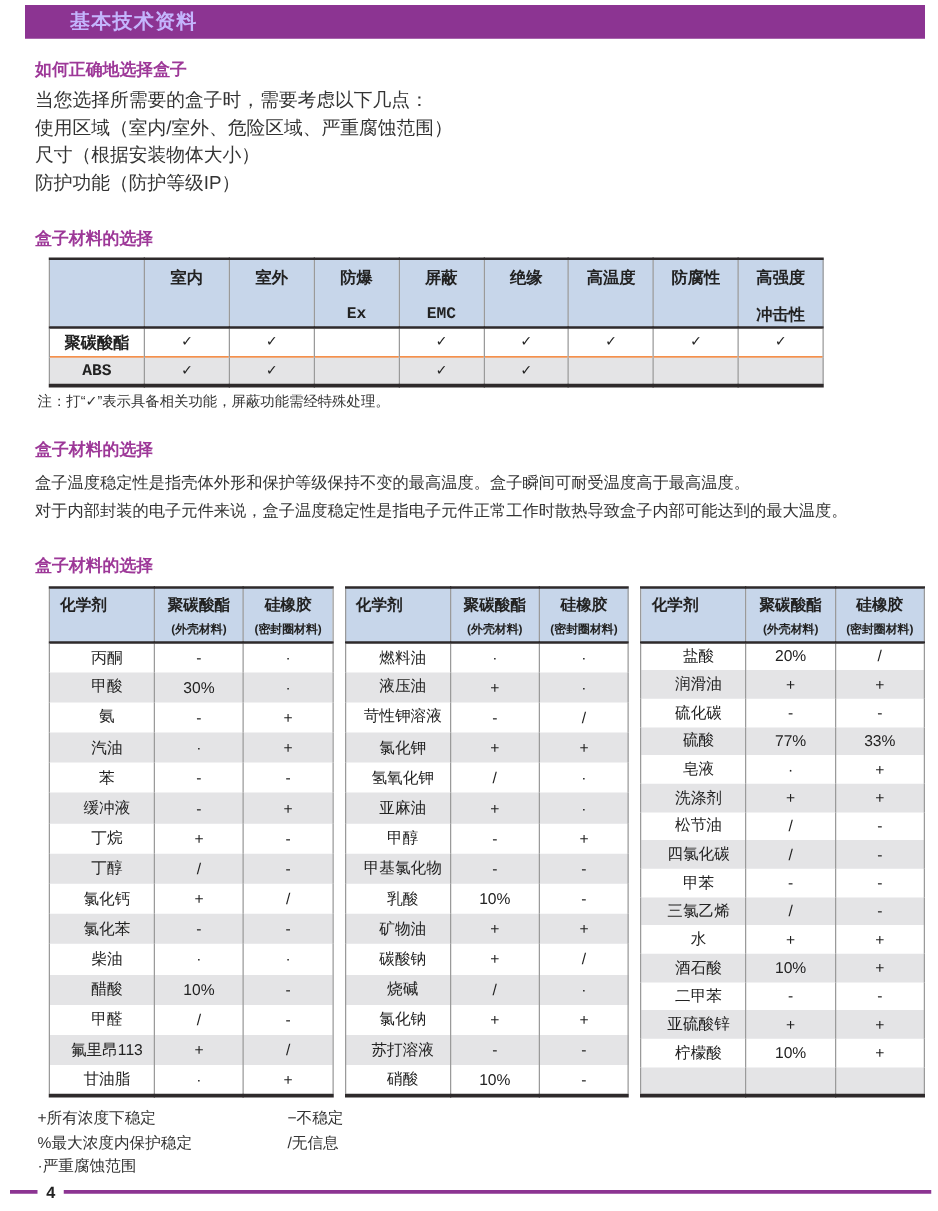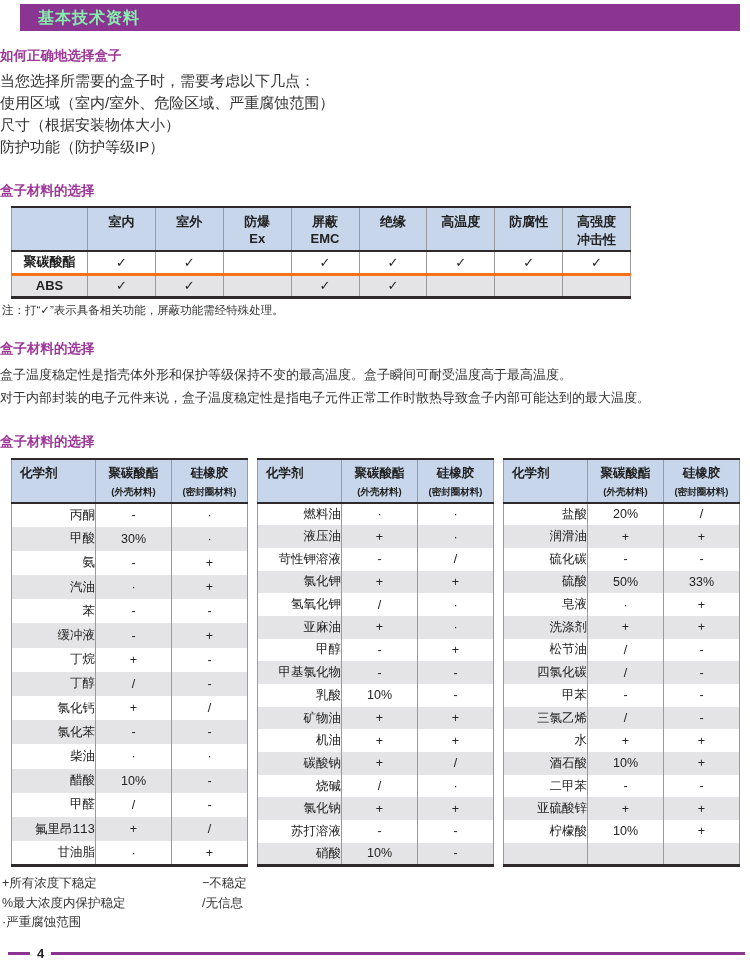--- a/index.html
+++ b/index.html
@@ -9,40 +9,40 @@
     --alt:#e4e4e6;
     --ink:#2e2a2b;
     --text:#333333;
   }
   *{margin:0;padding:0;box-sizing:border-box;}
   html,body{background:#ffffff;}
   body{font-family:"Liberation Sans","DejaVu Sans",sans-serif;}
   .page{position:relative;width:750px;height:969px;background:#ffffff;overflow:hidden;}
 
   .title-bar{margin:4px 10px 0 20px;height:27px;background:var(--accent);
-    color:#86efac;font-size:16px;font-weight:bold;line-height:27px;padding-left:18px;letter-spacing:1px;}
-
-  .content{padding-right:10px;}
+    color:#c4b5fd;font-size:16px;font-weight:bold;line-height:27px;padding-left:36px;letter-spacing:1px;}
+
+  .content{padding-left:28px;padding-right:10px;}
 
   .purple-heading{color:var(--heading);font-size:13.5px;font-weight:bold;}
   .intro-h{margin-top:16px;margin-bottom:5px;}
   .body-line{font-size:15px;color:var(--text);line-height:22px;}
 
   .mat-h{margin-top:24px;margin-bottom:6px;}
 
   table.mat{border-collapse:collapse;table-layout:fixed;width:620px;margin-left:11px;
-    border-top:2px solid var(--ink);border-bottom:3px solid var(--ink);}
+    border-top:2px solid var(--ink);border-bottom:3px solid var(--ink);font-family:Liberation Mono, monospace;}
   table.mat th,table.mat td{border-left:1px solid #9a9a9a;border-right:1px solid #9a9a9a;
     font-size:13px;color:#222;}
   table.mat thead tr{height:44px;background:var(--thead-blue);border-bottom:2px solid var(--ink);}
   table.mat thead th{vertical-align:top;padding-top:5px;text-align:center;font-weight:bold;}
   table.mat thead th.corner{width:76px;}
-  table.mat thead .l2{margin-top:0;}
+  table.mat thead .l2{margin-top:12px;}
   table.mat tbody tr{height:23px;}
-  table.mat tbody tr + tr{border-top:3px solid #f97316;}
+  table.mat tbody tr + tr{border-top:1px solid #f97316;}
   table.mat tbody tr:nth-child(even){background:var(--alt);}
   table.mat tbody th{text-align:center;font-weight:bold;font-size:13px;}
   table.mat tbody td{text-align:center;font-size:13px;}
 
   .note{font-size:11.5px;color:var(--text);margin:4px 0 0 2px;}
 
   .temp-h{margin-top:22px;margin-bottom:5px;}
   .temp-line{font-size:13px;color:var(--text);line-height:23px;}
 
   .chem-h{margin-top:24px;margin-bottom:7px;}
@@ -51,21 +51,21 @@
     border-top:2px solid var(--ink);border-bottom:3px solid var(--ink);}
   table.chem th,table.chem td{border-left:1px solid #9a9a9a;border-right:1px solid #9a9a9a;color:#222;}
   table.chem thead tr{height:44px;background:var(--thead-blue);border-bottom:2px solid var(--ink);}
   table.chem thead th{vertical-align:top;padding-top:5px;text-align:center;}
   table.chem thead th.name-col{width:84px;text-align:left;padding-left:8px;}
   table.chem .h1{font-size:12.5px;font-weight:bold;}
   table.chem .h2{font-size:9.5px;font-weight:bold;margin-top:4px;}
   table.chem tbody tr{height:22.7px;}
   table.chem tbody tr:nth-child(even){background:var(--alt);}
   table.chem tbody td{font-size:12.5px;text-align:center;padding:0;}
-  table.chem tbody td.name{text-align:right;padding-left:8px;font-family:Liberation Mono, monospace;}
+  table.chem tbody td.name{text-align:center;padding-left:8px;}
 
   .legend{display:flex;margin:7px 0 0 2px;gap:32px;}
   .legend-col{font-size:12.5px;color:var(--text);line-height:19.5px;}
   .legend-col.first{width:168px;}
 
   .footer{position:absolute;left:0;right:0;bottom:8px;height:16px;display:flex;align-items:center;}
   .fline{height:3px;background:var(--accent);display:inline-block;}
   .fline.short{width:22px;margin-left:8px;}
   .fline.long{flex:1;margin-right:5px;}
   .page-num{font-size:13px;color:#222;margin:0 7px;font-weight:bold;}
@@ -311,25 +311,20 @@
               <td class="name">乳酸</td>
               <td>10%</td>
               <td>-</td>
             </tr>
             <tr>
               <td class="name">矿物油</td>
               <td>+</td>
               <td>+</td>
             </tr>
             <tr>
-              <td class="name">机油</td>
-              <td>+</td>
-              <td>+</td>
-            </tr>
-            <tr>
               <td class="name">碳酸钠</td>
               <td>+</td>
               <td>/</td>
             </tr>
             <tr>
               <td class="name">烧碱</td>
               <td>/</td>
               <td>·</td>
             </tr>
             <tr>
@@ -377,21 +372,21 @@
               <td>+</td>
               <td>+</td>
             </tr>
             <tr>
               <td class="name">硫化碳</td>
               <td>-</td>
               <td>-</td>
             </tr>
             <tr>
               <td class="name">硫酸</td>
-              <td>50%</td>
+              <td>77%</td>
               <td>33%</td>
             </tr>
             <tr>
               <td class="name">皂液</td>
               <td>·</td>
               <td>+</td>
             </tr>
             <tr>
               <td class="name">洗涤剂</td>
               <td>+</td>

